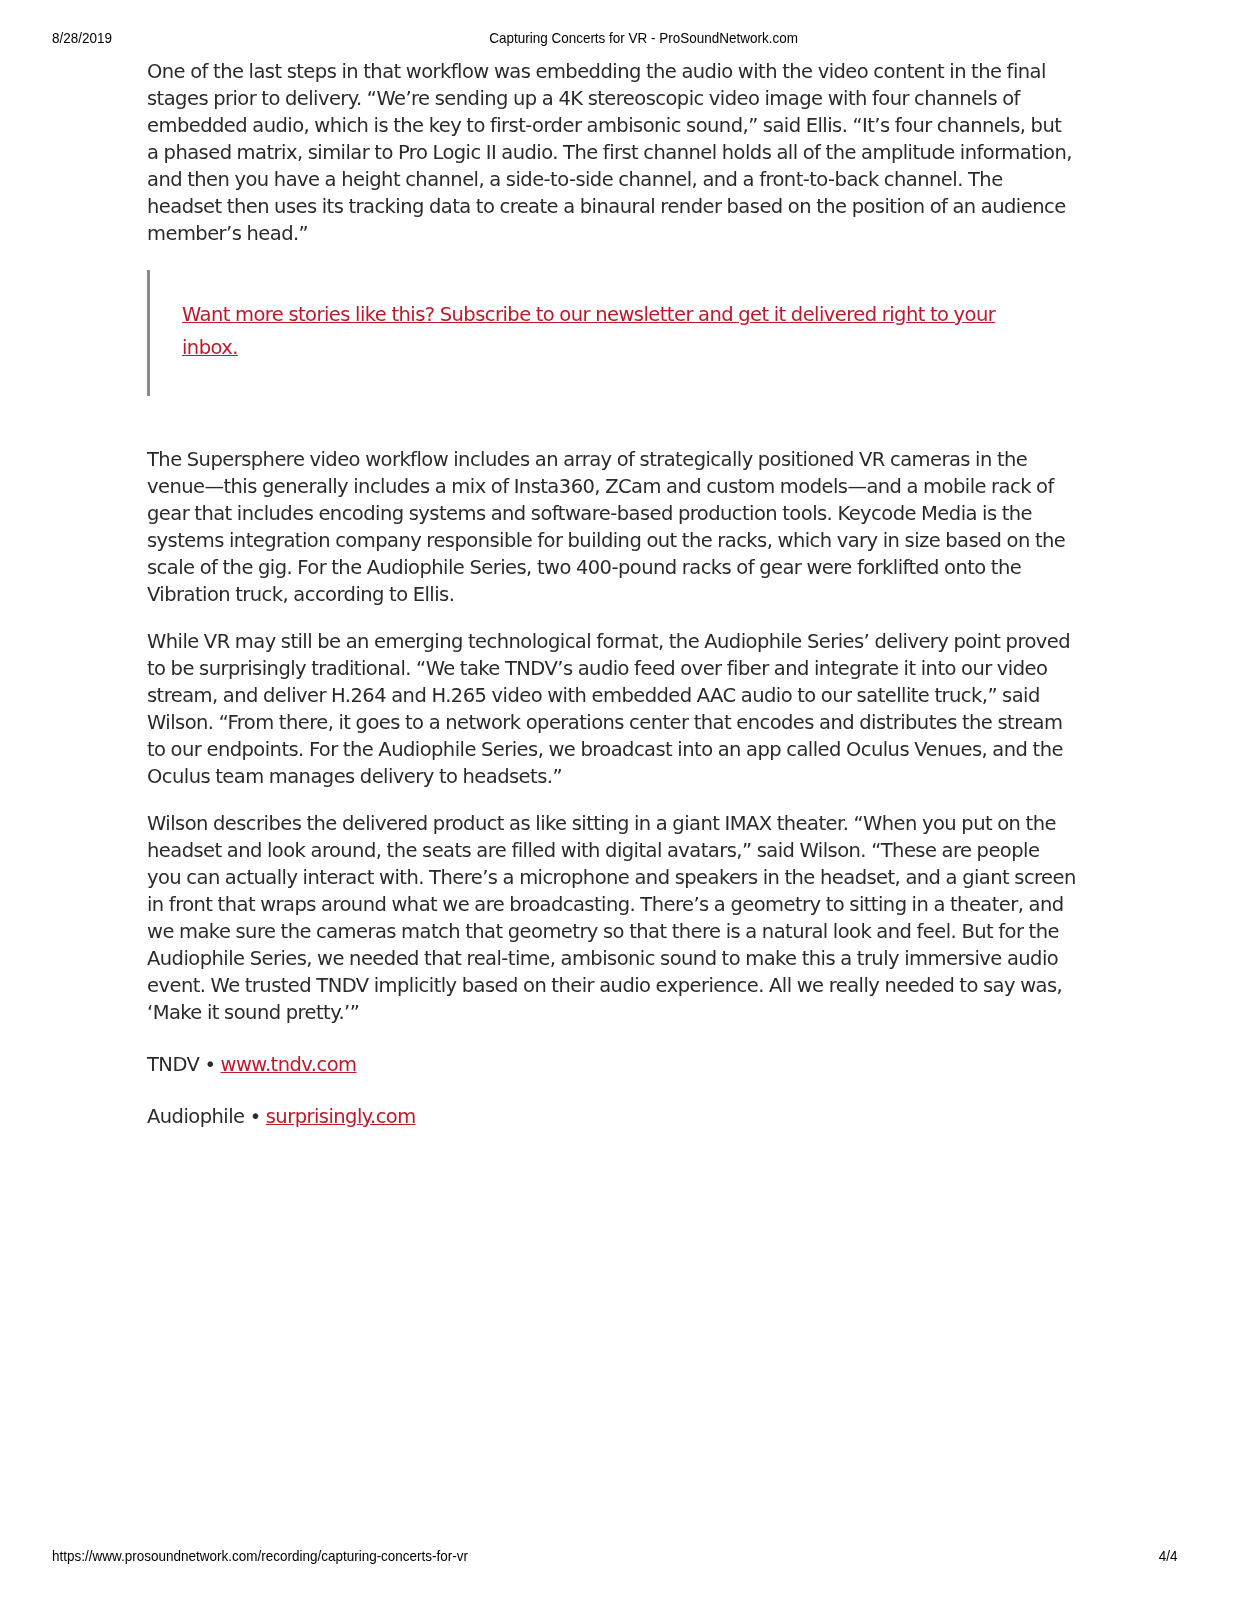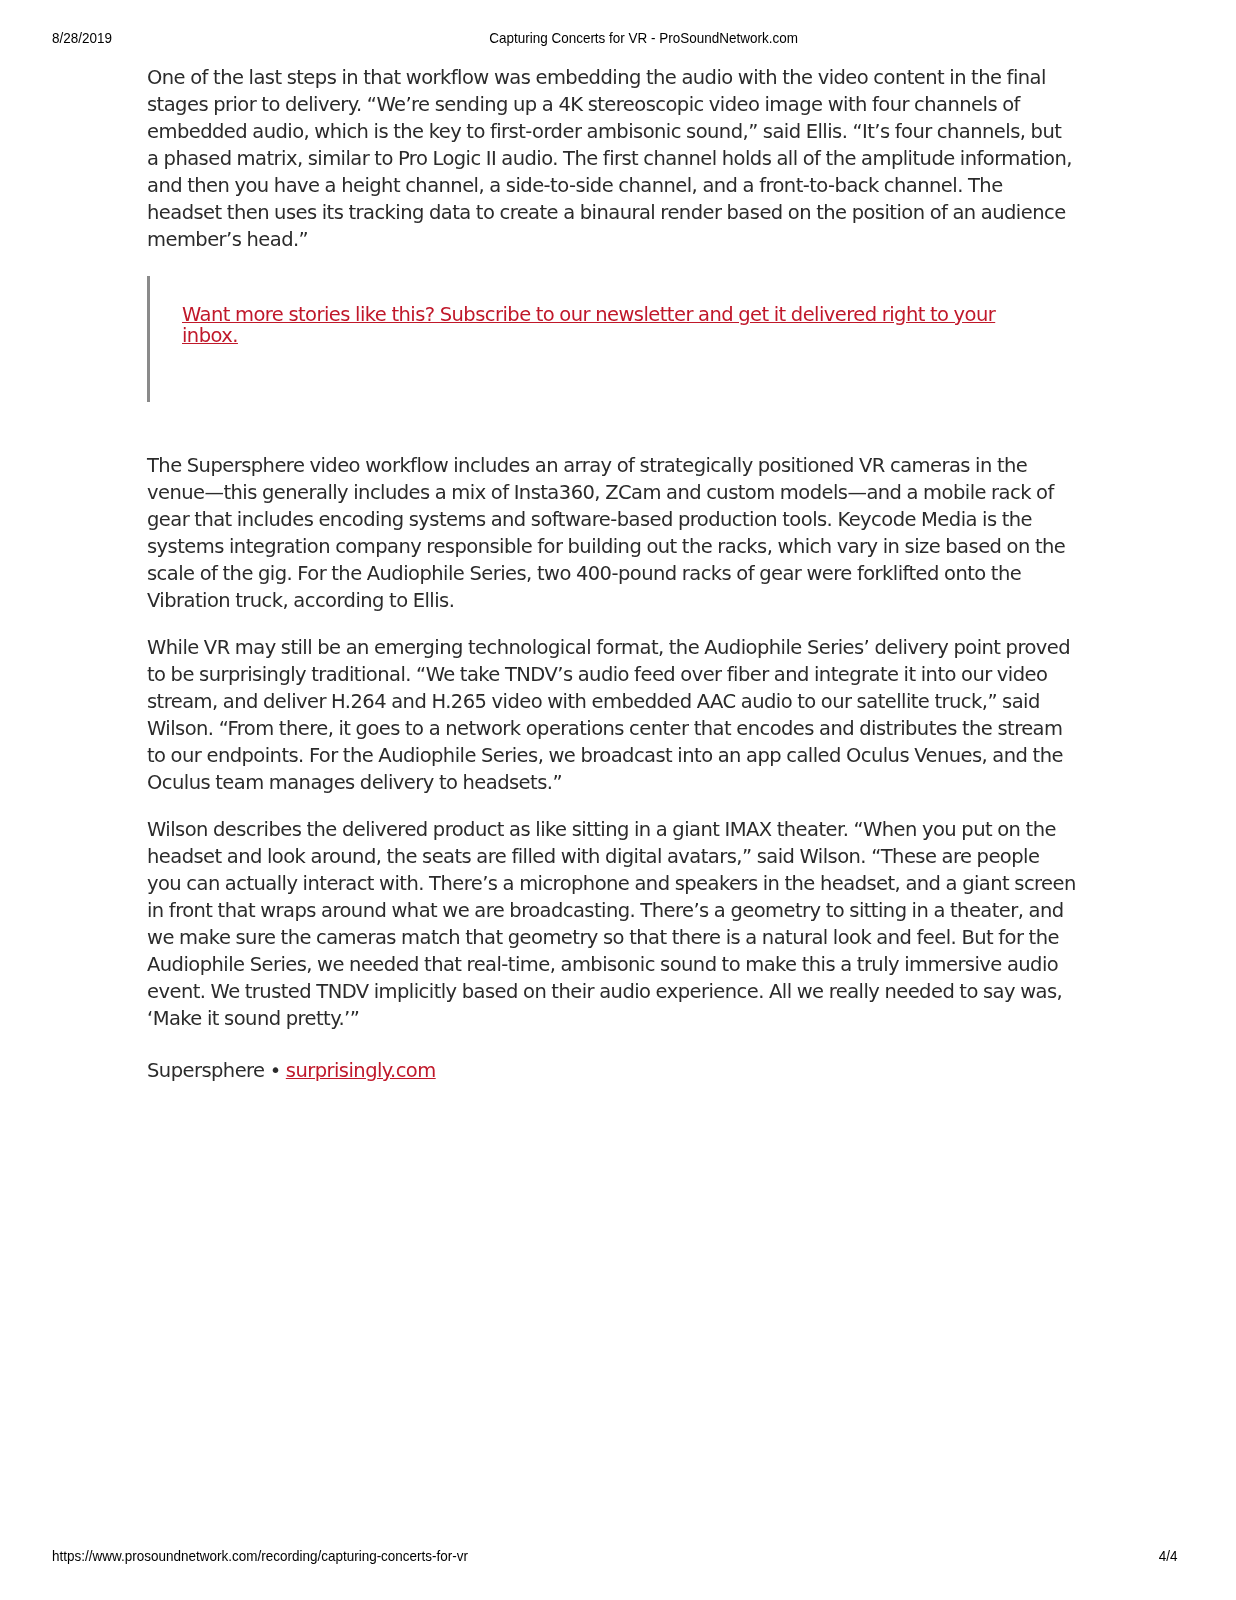--- a/index.html
+++ b/index.html
@@ -13,33 +13,33 @@
       transform: scaleX(0.93); transform-origin: left top;
     }
     .print-header { top: 30px; }
     .print-footer { top: 1548px; }
     .ph-date { position: absolute; left: 56px; }
     .ph-title { position: absolute; left: 526px; }
     .pf-url { position: absolute; left: 56px; }
     .pf-page { position: absolute; left: 1246px; }
 
     .article {
-      position: absolute; left: 147px; top: 64px; width: 930px;
+      position: absolute; left: 147px; top: 58px; width: 930px;
       font-family: "DejaVu Sans", sans-serif; font-size: 19.5px; line-height: 27px;
       color: #2b2b2b; letter-spacing: -0.55px; word-spacing: -0.5px;
     }
     .article p { margin: 0 0 20px 0; }
     .p1 { margin-bottom: 0 !important; }
 
     .pullquote {
       position: relative; margin: 23px 0 0 0; padding: 28px 0 28px 32px;
       border-left: 3px solid #8a8a8a; height: 70px;
     }
     .pullquote a {
-      color: #c0182a; text-decoration: underline; line-height: 21px;
+      color: #c0182a; text-decoration: underline; line-height: 33px;
       display: inline-block; width: 830px;
     }
     .spacer { height: 50px; }
     a.link { color: #c0182a; text-decoration: underline; }
     .credit { margin-top: 25px !important; }
   </style>
 </head>
 <body>
 
 <div class="print-header">
@@ -53,20 +53,21 @@
   <div class="pullquote">
     <a href="#">Want more stories like this? Subscribe to our newsletter and get it delivered right to your inbox.</a>
   </div>
 
   <div class="spacer"></div>
 
   <p>The Supersphere video workflow includes an array of strategically positioned VR cameras in the venue—this generally includes a mix of Insta360, ZCam and custom models—and a mobile rack of gear that includes encoding systems and software-based production tools. Keycode Media is the systems integration company responsible for building out the racks, which vary in size based on the scale of the gig. For the Audiophile Series, two 400-pound racks of gear were forklifted onto the Vibration truck, according to Ellis.</p>
   <p>While VR may still be an emerging technological format, the Audiophile Series’ delivery point proved to be surprisingly traditional. “We take TNDV’s audio feed over fiber and integrate it into our video stream, and deliver H.264 and H.265 video with embedded AAC audio to our satellite truck,” said Wilson. “From there, it goes to a network operations center that encodes and distributes the stream to our endpoints. For the Audiophile Series, we broadcast into an app called Oculus Venues, and the Oculus team manages delivery to headsets.”</p>
   <p>Wilson describes the delivered product as like sitting in a giant IMAX theater. “When you put on the headset and look around, the seats are filled with digital avatars,” said Wilson. “These are people you can actually interact with. There’s a microphone and speakers in the headset, and a giant screen in front that wraps around what we are broadcasting. There’s a geometry to sitting in a theater, and we make sure the cameras match that geometry so that there is a natural look and feel. But for the Audiophile Series, we needed that real-time, ambisonic sound to make this a truly immersive audio event. We trusted TNDV implicitly based on their audio experience. All we really needed to say was, ‘Make it sound pretty.’”</p>
 
+  <p class="credit"><span>TNDV</span><span> • </span><a href="#" class="link">www.tndv.com</a></p>
 
-  <p class="credit"><span>Supersphere</span><span> • </span><a href="#" class="link">surprisingly.com</a></p>
+  <p class="credit"><span>Audiophile</span><span> • </span><a href="#" class="link">surprisingly.com</a></p>
 </div>
 
 <div class="print-footer">
   <span class="pf-url">https://www.prosoundnetwork.com/recording/capturing-concerts-for-vr</span>
   <span class="pf-page">4/4</span>
 </div>
 
 </body></html>

